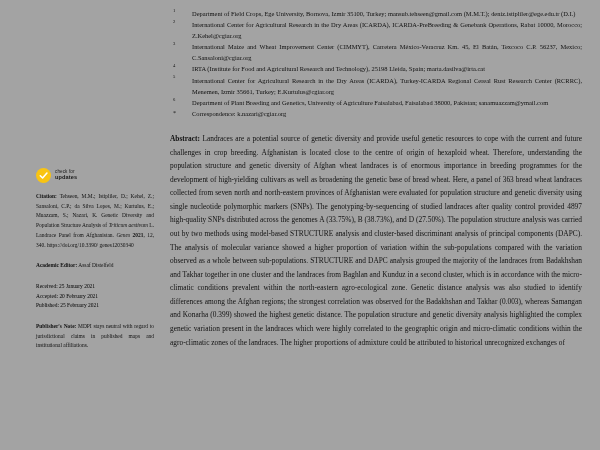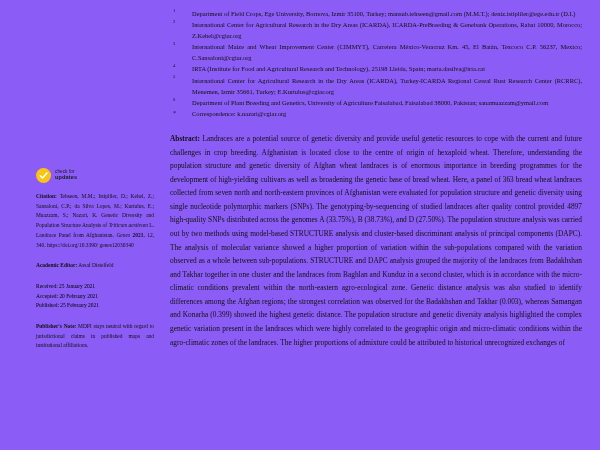--- a/index.html
+++ b/index.html
@@ -9,21 +9,21 @@
     background: #ffffff;
     overflow: hidden;
   }
   body {
     font-family: "Liberation Serif", "DejaVu Serif", serif;
     color: #000000;
   }
   .page {
     position: relative;
     width: 600px; height: 450px;
-    background: #8b5cf6;
+    background: #a3a3a3;
   }
 
   
   .sidebar {
     position: absolute;
     left: 36px;
     top: 168px;
     width: 118px;
   }
   .badge {

